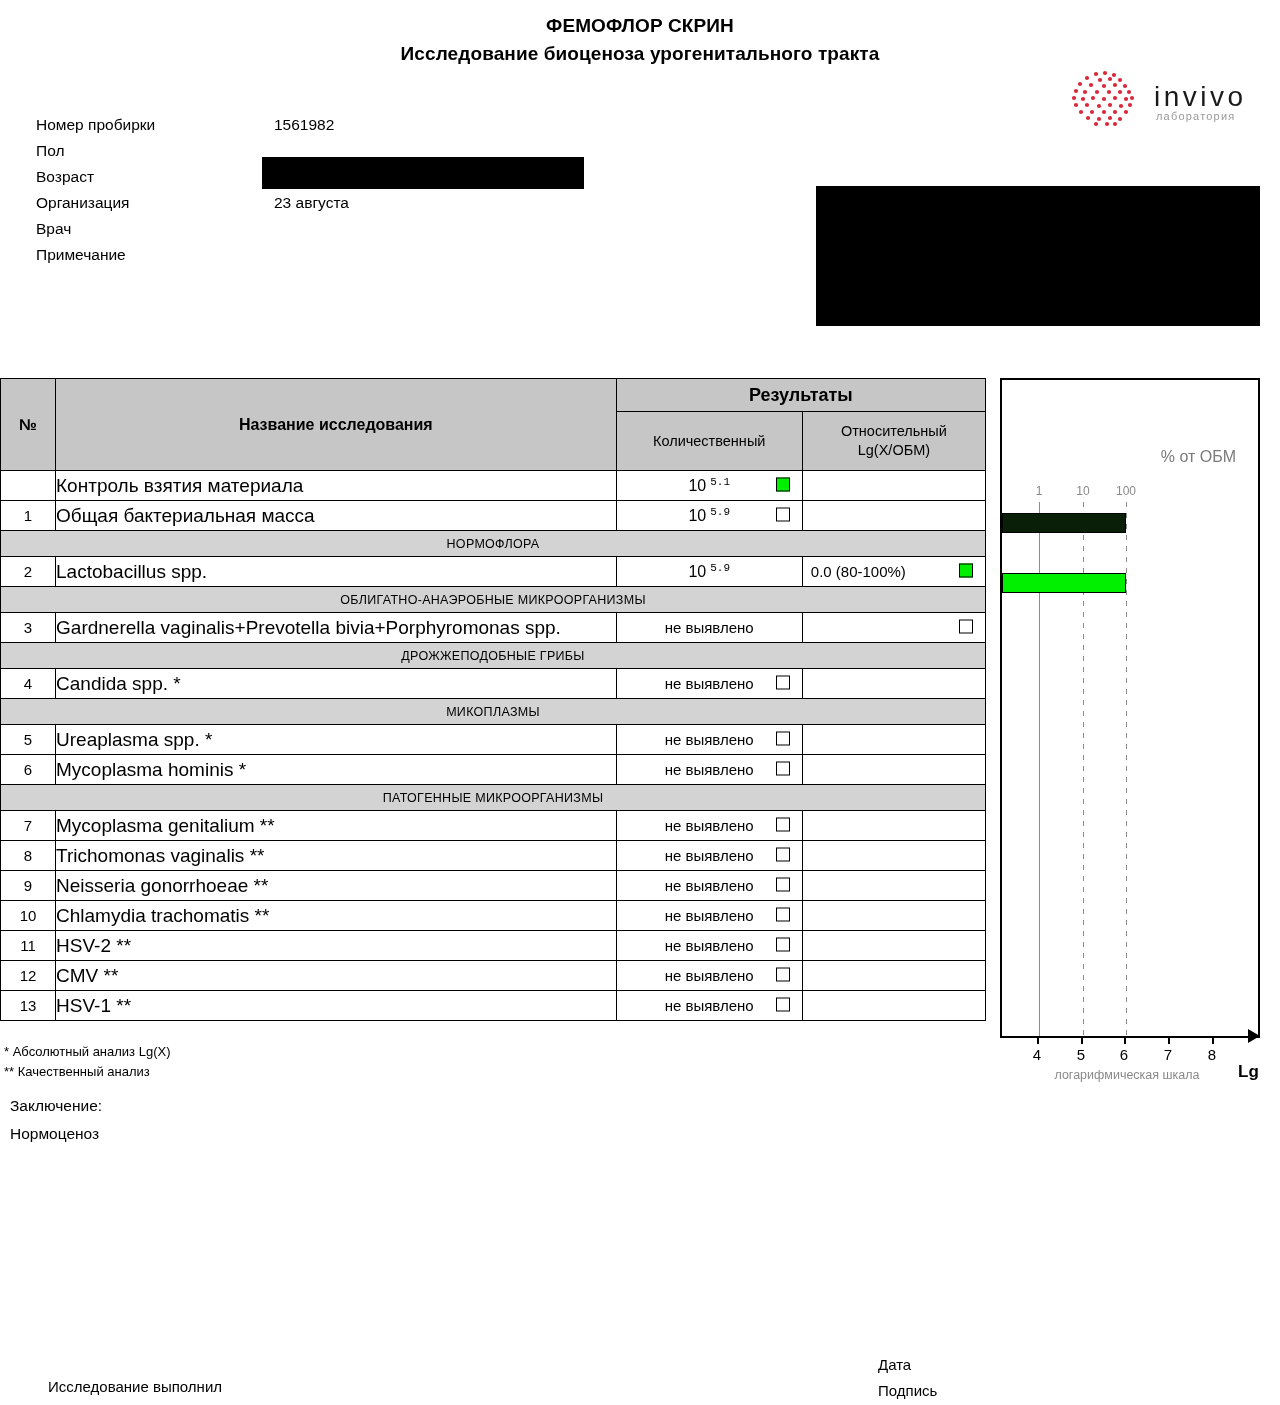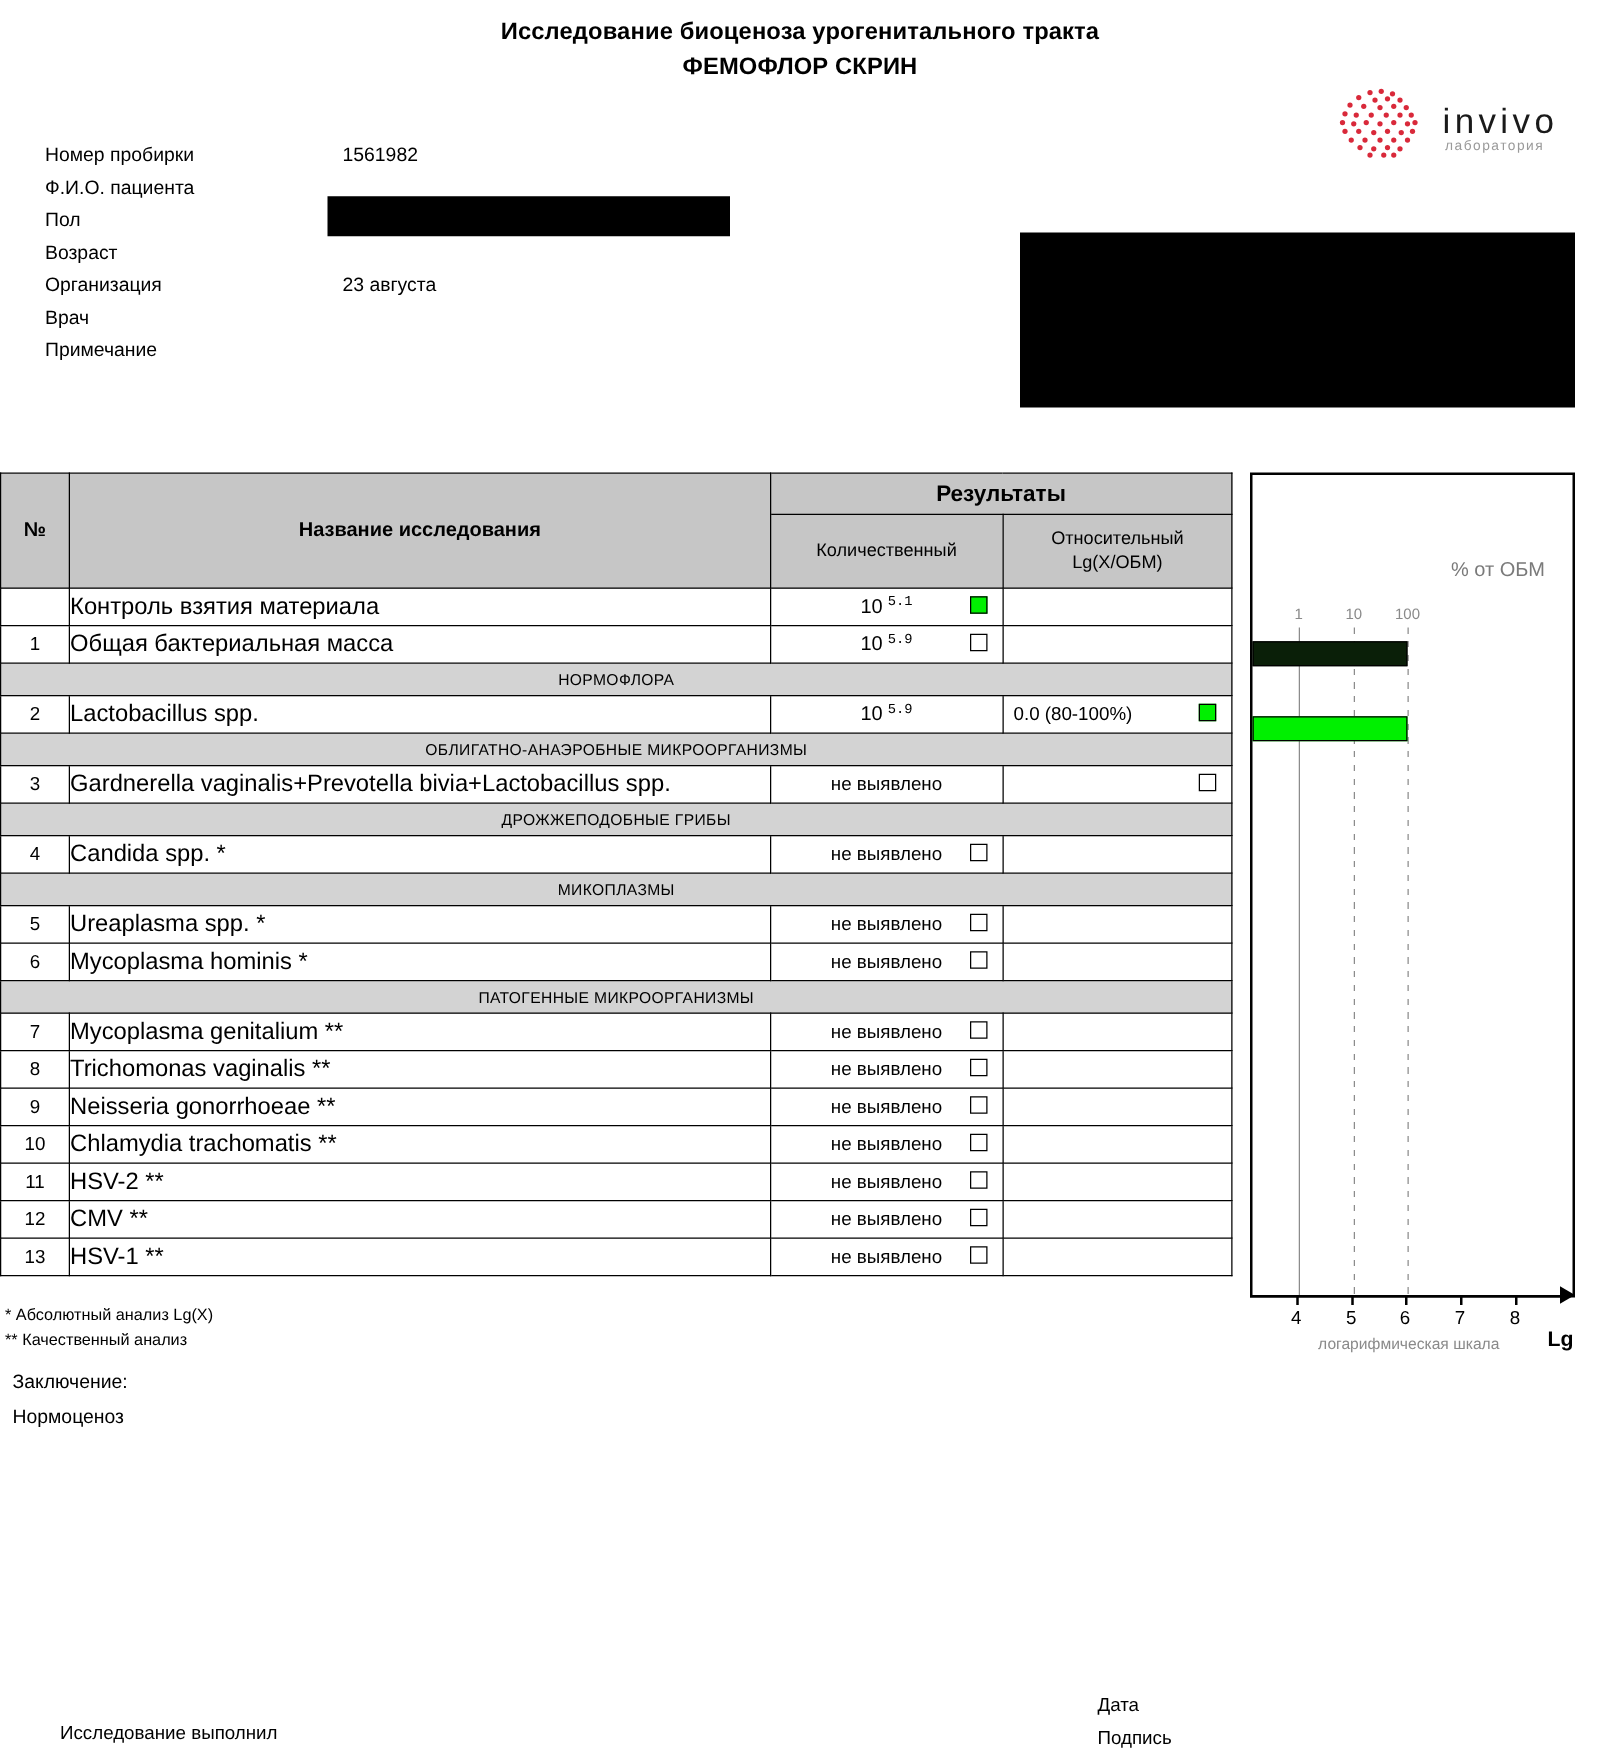--- a/index.html
+++ b/index.html
@@ -118,22 +118,22 @@
   }
   .axis-tick{position:absolute;width:1.5px;height:8px;background:#000;top:1036px;}
   .axis-lbl{position:absolute;top:1046px;font-size:15px;transform:translateX(-50%);}
   .axis-caption{position:absolute;top:1068px;left:1002px;width:250px;text-align:center;font-size:12.5px;color:#8a8a8a;}
   .axis-lg{position:absolute;left:1238px;top:1062px;font-size:17px;font-weight:bold;}
 </style>
 </head>
 <body>
 
 <div class="title-block">
+  <div class="title-line">ФЕМОФЛОР СКРИН</div>
   <div class="title-line">Исследование биоценоза урогенитального тракта</div>
-  <div class="title-line">ФЕМОФЛОР СКРИН</div>
 </div>
 
 <div class="logo">
   <svg width="200" height="70" viewBox="0 0 200 70">
     <g fill="#d9293a">
       <circle cx="44" cy="10" r="2.1"></circle>
         <circle cx="53" cy="9" r="2.1"></circle>
         <circle cx="62" cy="11" r="2.1"></circle>
       <circle cx="35" cy="14" r="2.1"></circle>
         <circle cx="48" cy="16" r="2.1"></circle>
@@ -179,23 +179,20 @@
     <text x="102" y="42" font-family="Liberation Sans, sans-serif" font-size="28" letter-spacing="3.5" fill="#1a1a1a">invivo</text>
     <text x="104" y="56" font-family="Liberation Sans, sans-serif" font-size="11" letter-spacing="1.2" fill="#9a9a9a">лаборатория</text>
   </svg>
 </div>
 
 <div class="meta">
   <div class="meta-row">
     <span class="meta-label">Номер пробирки</span><span class="meta-value indent">1561982</span>
   </div>
   <div class="meta-row">
-    <span class="meta-label">Ф.И.О. пациента</span><span class="meta-value"></span>
-  </div>
-  <div class="meta-row">
     <span class="meta-label">Пол</span><span class="meta-value"></span>
   </div>
   <div class="meta-row">
     <span class="meta-label">Возраст</span><span class="meta-value"></span>
   </div>
   <div class="meta-row">
     <span class="meta-label">Организация</span><span class="meta-value indent">23 августа</span>
   </div>
   <div class="meta-row">
     <span class="meta-label">Врач</span><span class="meta-value"></span>
@@ -271,21 +268,21 @@
               <span>0.0 (80-100%)</span>
             </div>
             <span class="chk-slot"><span class="chkbox green"></span></span>
           </td>
         </tr>
         <tr class="group-row">
           <td colspan="4">ОБЛИГАТНО-АНАЭРОБНЫЕ МИКРООРГАНИЗМЫ</td>
         </tr>
         <tr class="data-row">
           <td class="cell-num">3</td>
-          <td class="cell-name">Gardnerella vaginalis+Prevotella bivia+Lactobacillus spp.</td>
+          <td class="cell-name">Gardnerella vaginalis+Prevotella bivia+Porphyromonas spp.</td>
           <td class="cell-quant">
             <div class="qwrap">
               <span class="qtext">не выявлено</span>
             </div>
           </td>
           <td class="cell-rel">
             <span class="chk-slot"><span class="chkbox"></span></span>
           </td>
         </tr>
         <tr class="group-row">

